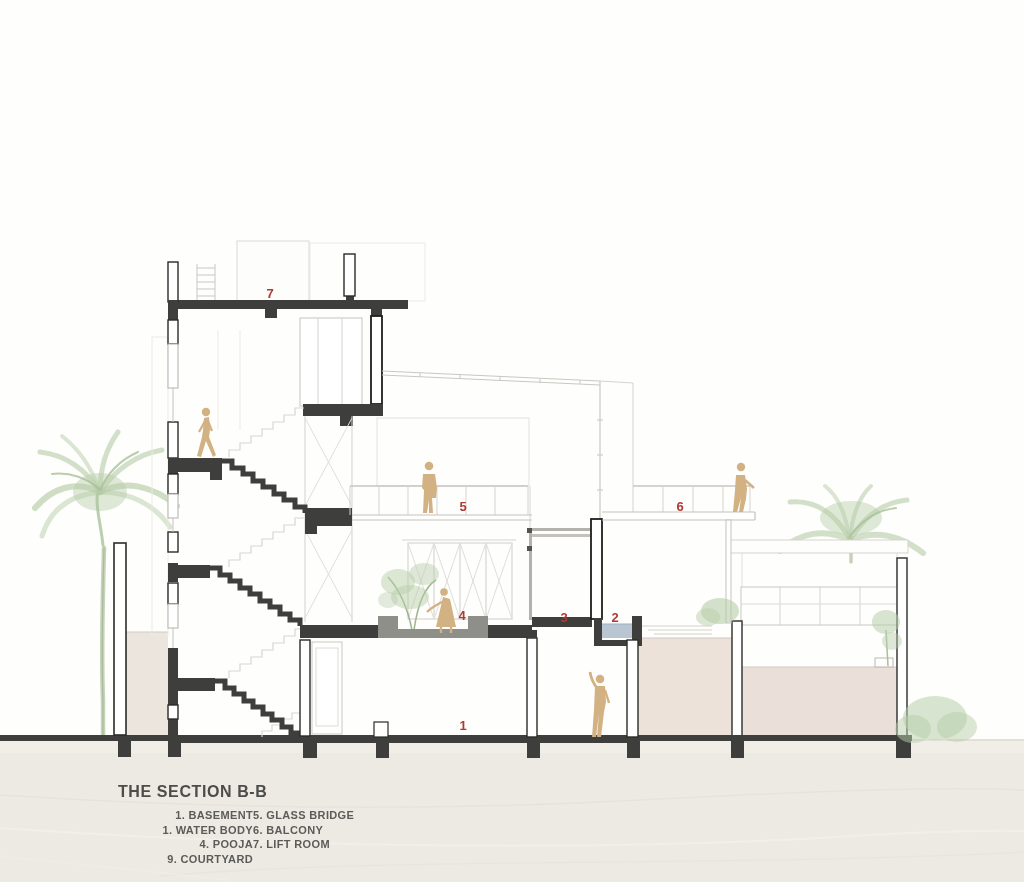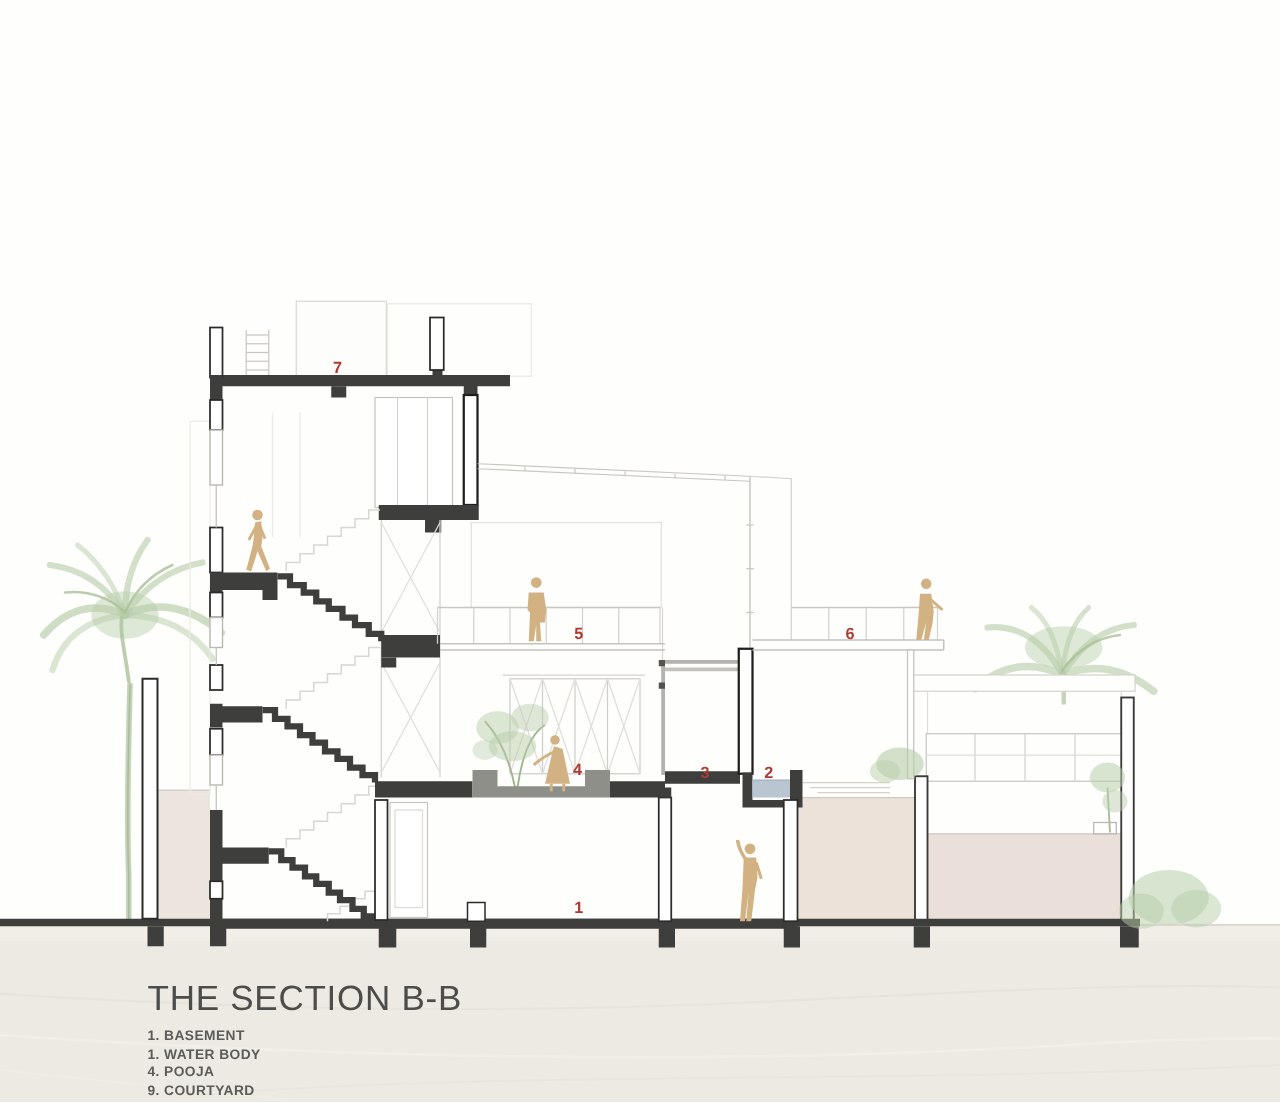--- a/index.html
+++ b/index.html
@@ -1,22 +1,22 @@
 <!DOCTYPE html>
 <html><head>
 <meta charset="utf-8">
 <style>
   html,body{margin:0;padding:0;background:#ffffff;font-family:"Liberation Sans",sans-serif;}
   .canvas{position:relative;width:1024px;height:882px;background:#fefefd;overflow:hidden;}
   .canvas svg{position:absolute;left:0;top:0;}
   .titleblock{position:absolute;left:118px;top:783px;color:#4c4c4a;}
-  .title{font-size:28px;font-weight:400;letter-spacing:.6px;color:#4c4c4a;}
+  .title{font-size:16px;font-weight:700;letter-spacing:.6px;color:#4c4c4a;}
   .legend{display:flex;margin-top:8px;font-size:11px;font-weight:700;color:#5b5b59;letter-spacing:.35px;}
   .legend .col{display:flex;flex-direction:column;gap:2.5px;}
-  .legend .col1{width:135px;}
+  .legend .col1{width:135px;text-align:right;}
   .marker{font-family:"Liberation Sans",sans-serif;font-weight:bold;font-size:13px;}
 </style>
 </head>
 <body>
 
 <div class="canvas">
 <svg width="1024" height="882" viewBox="0 0 1024 882">
 
   <g>
     <rect x="0" y="739" width="1024" height="143" fill="#edeae3"></rect>
@@ -348,15 +348,20 @@
 
   <div class="titleblock">
     <div class="title">THE SECTION B-B</div>
     <div class="legend">
       <div class="col col1">
         <div>1. BASEMENT</div>
         <div>1. WATER BODY</div>
         <div>4. POOJA</div>
         <div>9. COURTYARD</div>
       </div>
+      <div class="col">
+        <div>5. GLASS BRIDGE</div>
+        <div>6. BALCONY</div>
+        <div>7. LIFT ROOM</div>
+      </div>
     </div>
   </div>
 </div>
 
 </body></html>

